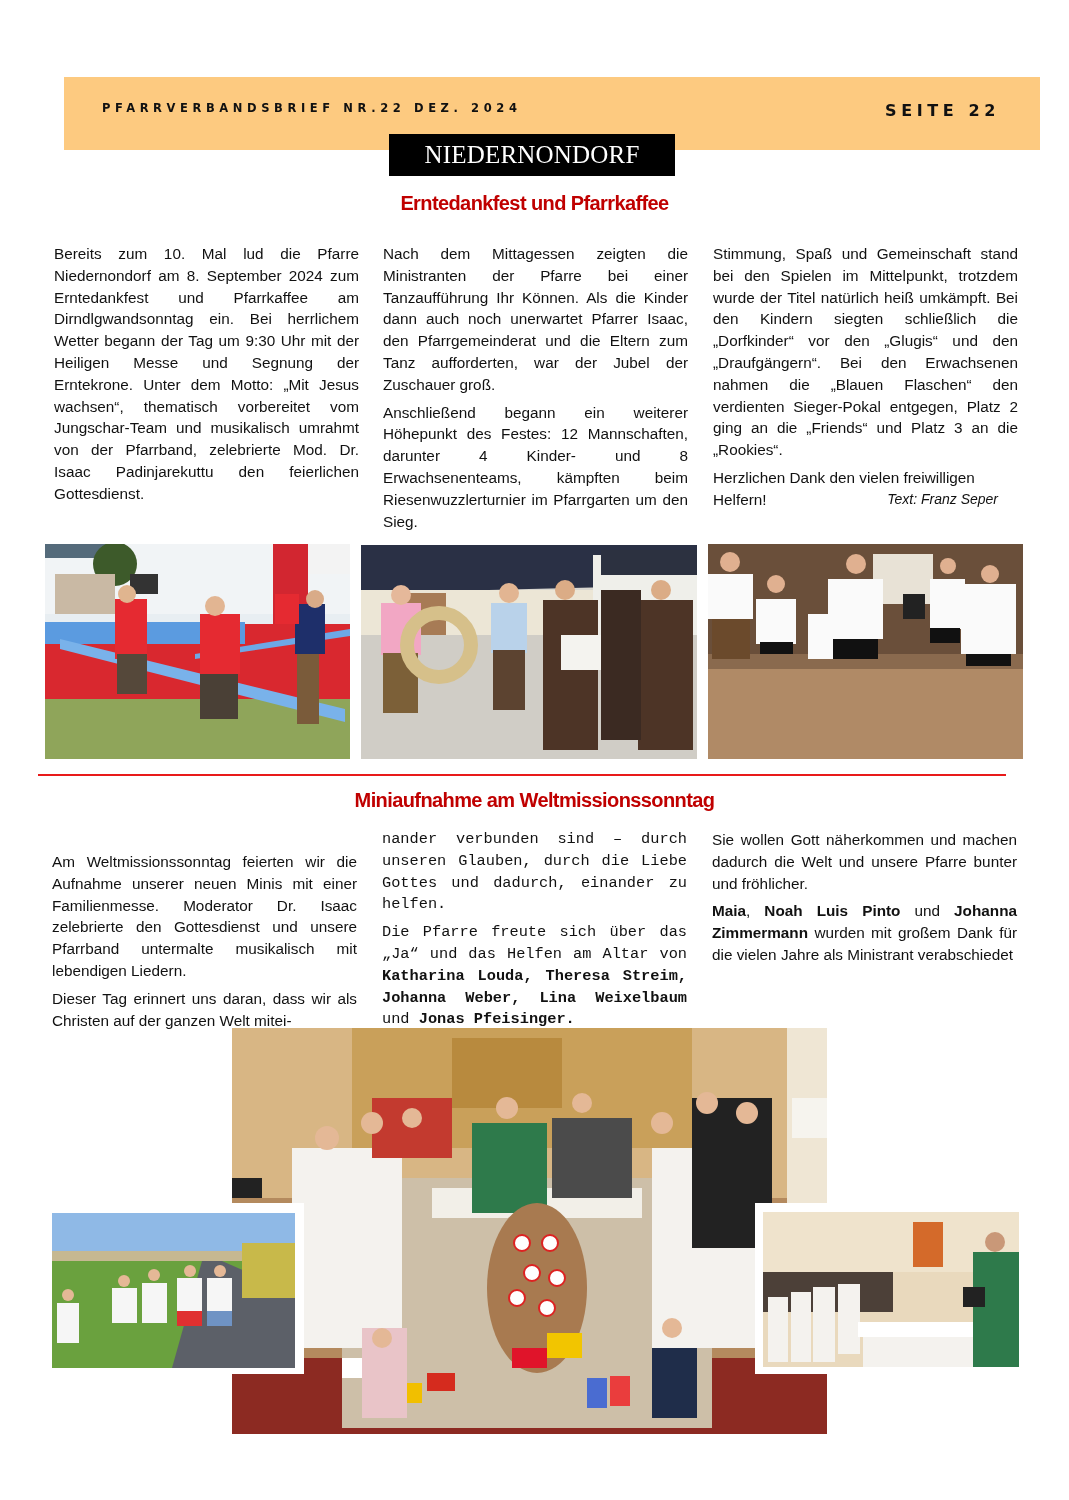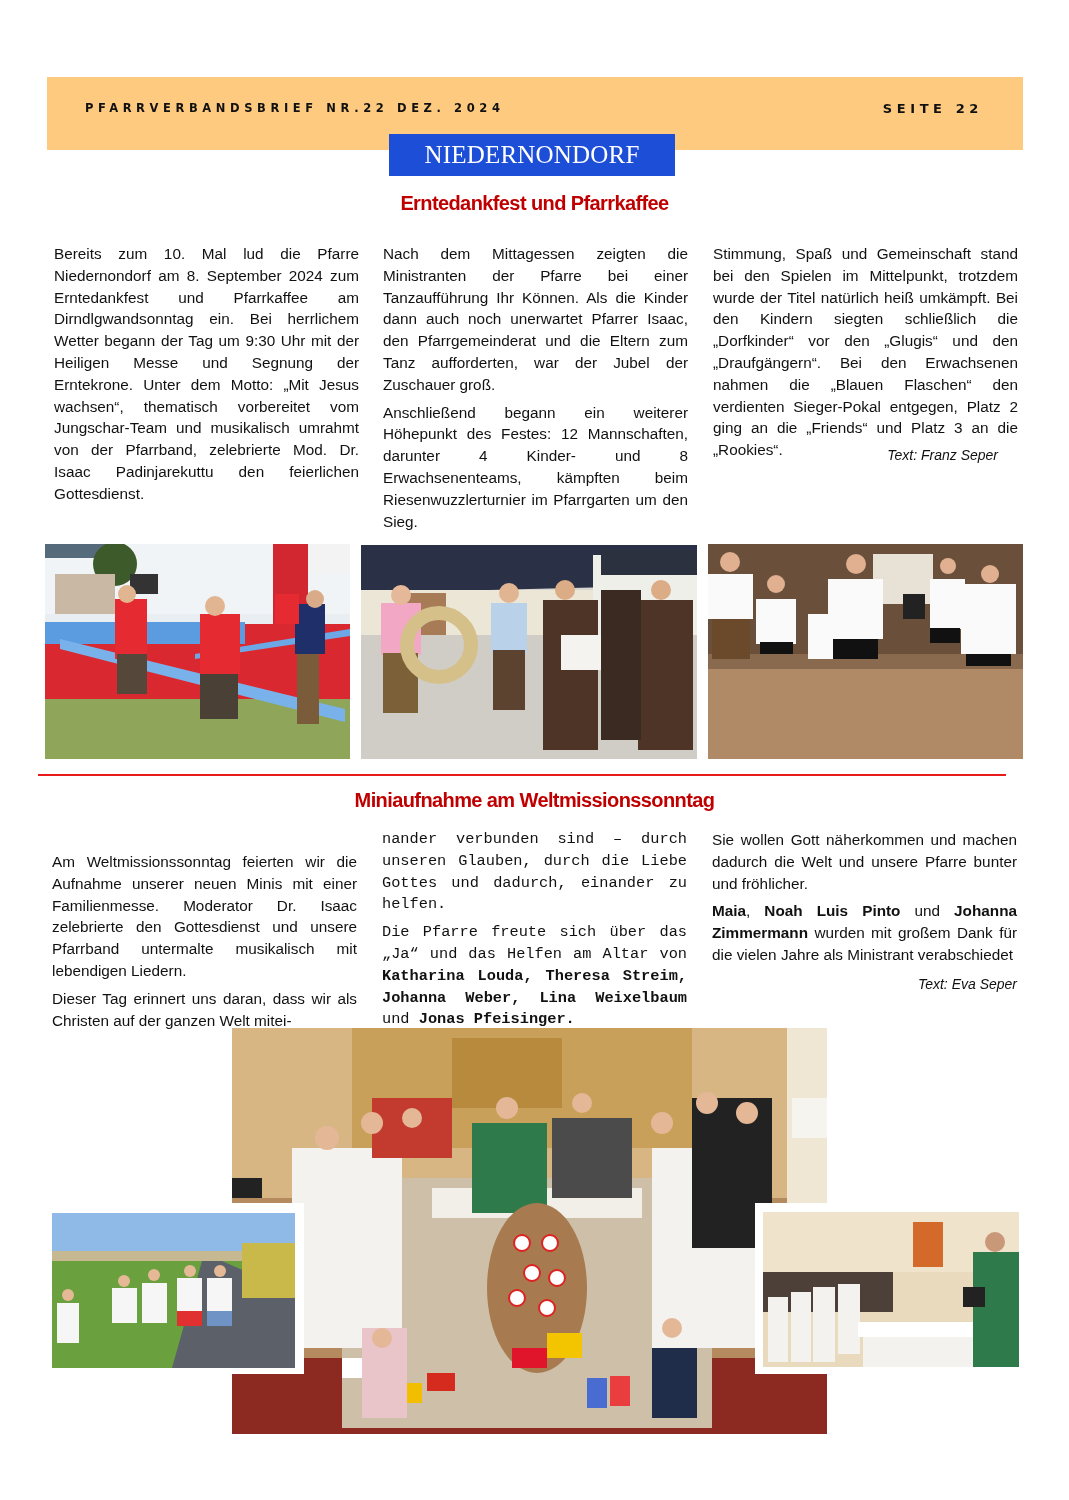--- a/index.html
+++ b/index.html
@@ -1,22 +1,22 @@
 <!DOCTYPE html>
 <html><head>
 <meta charset="utf-8">
 <style>
   html, body { margin: 0; padding: 0; background: #ffffff; }
   body { width: 1069px; height: 1500px; position: relative; overflow: hidden; font-family: "Liberation Sans", sans-serif; color: #111; }
 
-  .header-bar { position: absolute; left: 47px; top: 77px; width: 976px; height: 73px; background: #fdca80; }
+  .header-bar { position: absolute; left: 64px; top: 77px; width: 976px; height: 73px; background: #fdca80; }
   .header-left { position: absolute; left: 38px; top: 24px; font-family: "DejaVu Sans", sans-serif; font-weight: bold; font-size: 11.5px; letter-spacing: 4.6px; color: #111; }
-  .header-right { position: absolute; right: 40px; top: 24px; font-family: "DejaVu Sans", sans-serif; font-weight: bold; font-size: 13px; letter-spacing: 4.6px; color: #111; text-align: center; }
-
-  .section-badge { position: absolute; left: 389px; top: 134px; width: 286px; height: 42px; background: #1d4ed8; color: #fff; font-family: "Liberation Serif", serif; font-size: 25px; text-align: center; line-height: 42px; letter-spacing: 0.2px; }
+  .header-right { position: absolute; right: 40px; top: 24px; font-family: "DejaVu Sans", sans-serif; font-weight: bold; font-size: 16px; letter-spacing: 4.6px; color: #111; text-align: center; }
+
+  .section-badge { position: absolute; left: 389px; top: 134px; width: 286px; height: 42px; background: #000000; color: #fff; font-family: "Liberation Serif", serif; font-size: 25px; text-align: center; line-height: 42px; letter-spacing: 0.2px; }
 
   .headline { position: absolute; left: 0; width: 1069px; text-align: center; font-family: "Liberation Sans", sans-serif; font-weight: bold; color: #c00000; font-size: 20px; letter-spacing: -0.6px; }
   .headline.h1 { top: 192px; }
   .headline.h2 { top: 789px; }
 
   .col { position: absolute; width: 305px; font-size: 15.3px; line-height: 21.8px; text-align: justify; color: #111; }
   .col p { margin: 0 0 6px 0; }
   .col b { font-weight: bold; }
   .credit { font-style: italic; font-size: 14px; }
   .credit-inline { position: absolute; right: 0; }
@@ -59,20 +59,21 @@
 <div class="col c1">
   <p>Bereits zum 10. Mal lud die Pfarre Niedernondorf am 8. September 2024 zum Erntedankfest und Pfarrkaffee am Dirndlgwandsonntag ein. Bei herrlichem Wetter begann der Tag um 9:30 Uhr mit der Heiligen Messe und Segnung der Erntekrone. Unter dem Motto: „Mit Jesus wachsen“, thematisch vorbereitet vom Jungschar-Team und musikalisch umrahmt von der Pfarrband, zelebrierte Mod. Dr. Isaac Padinjarekuttu den feierlichen Gottesdienst.</p>
 </div>
 <div class="col c2">
   <p>Nach dem Mittagessen zeigten die Ministranten der Pfarre bei einer Tanzaufführung Ihr Können. Als die Kinder dann auch noch unerwartet Pfarrer Isaac, den Pfarrgemeinderat und die Eltern zum Tanz aufforderten, war der Jubel der Zuschauer groß.</p>
   <p>Anschließend begann ein weiterer Höhepunkt des Festes: 12 Mannschaften, darunter 4 Kinder- und 8 Erwachsenenteams, kämpften beim Riesenwuzzlerturnier im Pfarrgarten um den Sieg.</p>
 </div>
 <div class="col c3">
   <p>Stimmung, Spaß und Gemeinschaft stand bei den Spielen im Mittelpunkt, trotzdem wurde der Titel natürlich heiß umkämpft. Bei den Kindern siegten schließlich die „Dorfkinder“ vor den „Glugis“ und den „Draufgängern“. Bei den Erwachsenen nahmen die „Blauen Flaschen“ den verdienten Sieger-Pokal entgegen, Platz 2 ging an die „Friends“ und Platz 3 an die „Rookies“.</p>
   <p style="position:relative; text-align:left;">
+    <span>Herzlichen Dank den vielen freiwilligen Helfern!</span>
     <span class="credit credit-inline" style="bottom:0; right:20px;">Text: Franz Seper</span>
   </p>
 </div>
 
 <div class="photo p1">
   <svg viewBox="0 0 305 215" preserveAspectRatio="none">
     <rect width="305" height="215" fill="#e8eef2"></rect>
     <rect y="0" width="305" height="70" fill="#f1f4f6"></rect>
     <rect x="0" y="0" width="65" height="14" fill="#556b7b"></rect>
     <circle cx="70" cy="20" r="22" fill="#3d5a2a"></circle>
@@ -171,21 +172,20 @@
 </div>
 <div class="col c6">
   <p>Sie wollen Gott näherkommen und machen dadurch die Welt und unsere Pfarre bunter und fröhlicher.</p>
   <p>
     <b>Maia</b><span>,</span>
     <b>Noah Luis Pinto</b>
     <span>und</span>
     <b>Johanna Zimmermann</b>
     <span>wurden mit großem Dank für die vielen Jahre als Ministrant verabschiedet</span>
   </p>
-  <div class="credit credit-block">Text: Eva Seper</div>
 </div>
 
 <div class="photo p4">
   <svg viewBox="0 0 595 406" preserveAspectRatio="none">
     <rect width="595" height="406" fill="#b48a5e"></rect>
     <rect x="0" y="0" width="595" height="170" fill="#d8b684"></rect>
     <rect x="120" y="0" width="340" height="120" fill="#c9a05a"></rect>
     <rect x="220" y="10" width="110" height="70" fill="#b88a3e"></rect>
     <rect x="555" y="0" width="40" height="406" fill="#efe6d4"></rect>
     <rect x="560" y="70" width="35" height="40" fill="#f6f4ee"></rect>

